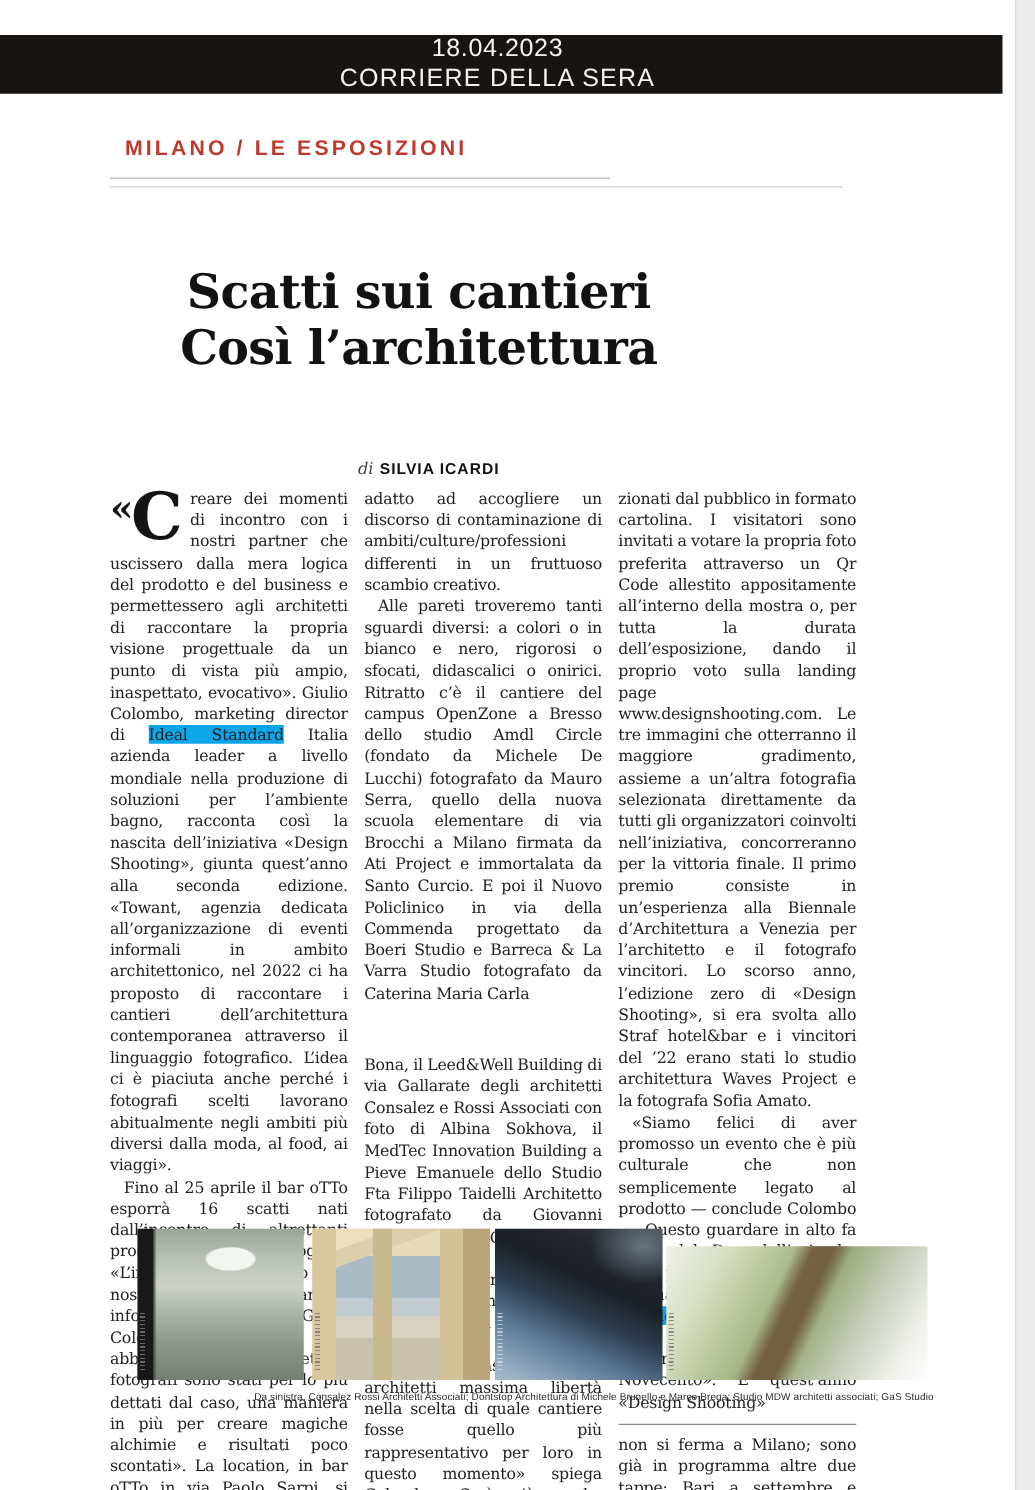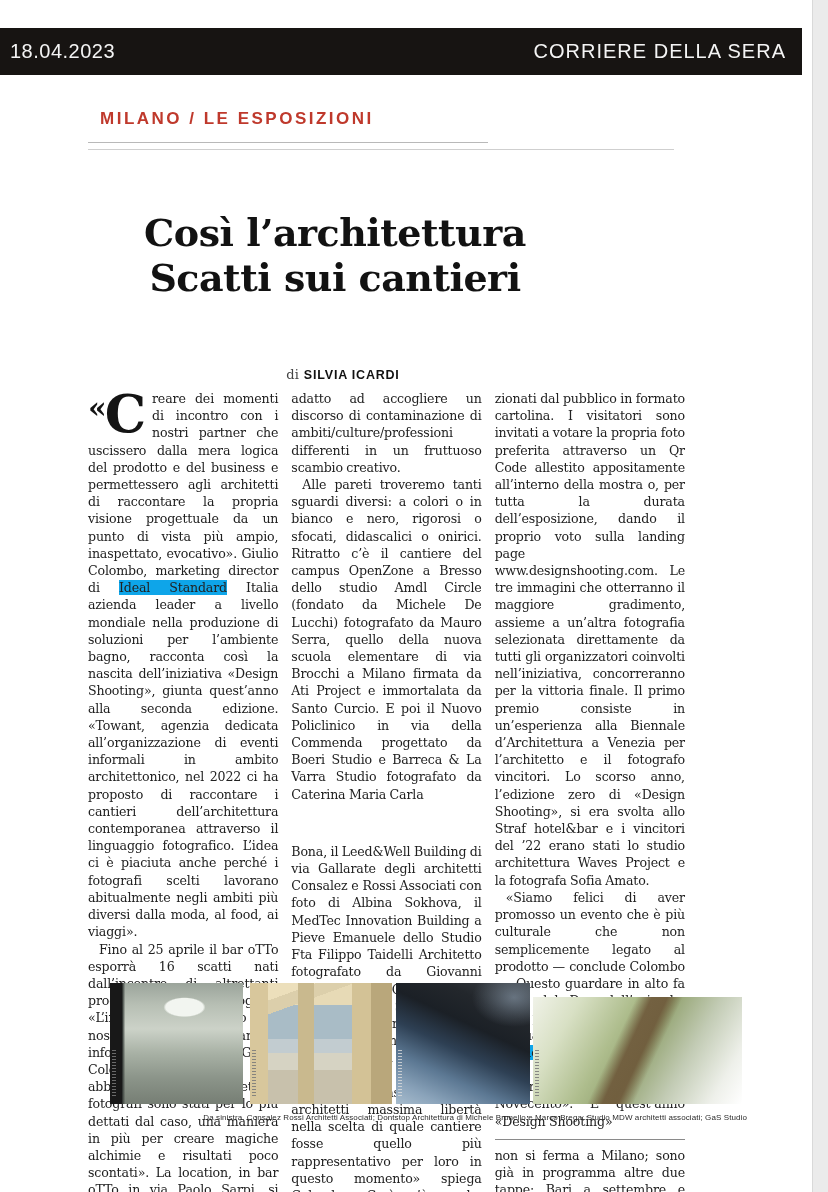--- a/index.html
+++ b/index.html
@@ -7,21 +7,21 @@
     width:828px;height:1192px;position:relative;background:#ffffff;
     font-family:"DejaVu Serif", serif;color:#1f1f1f;overflow:hidden;
   }
   
   .page-edge{position:absolute;top:0;right:0;width:15px;height:1192px;background:#ebebeb;border-left:1px solid #d9d9d9;}
 
   
   .header-bar{
     position:absolute;left:0;top:28px;width:802px;height:47px;background:#171412;
     display:flex;justify-content:space-between;align-items:center;box-sizing:border-box;
-    padding:0 16px 0 10px;color:#f4f4f4;font-family:"Liberation Sans", sans-serif;
+    padding:0 16px 0 10px;color:#f4f4f4;font-family:"Liberation Sans", sans-serif;flex-direction:column;
   }
   .header-date{font-size:20px;letter-spacing:0.5px;}
   .header-masthead{font-size:20px;letter-spacing:1px;}
 
   
   .section-label{
     position:absolute;left:100px;top:109px;
     font-family:"Liberation Sans", sans-serif;font-weight:700;font-size:17px;
     letter-spacing:2.5px;color:#bf392c;
   }
@@ -35,21 +35,21 @@
   .standfirst .sf-line{border-bottom:1px solid #d8d8d8;padding:1px 0;}
 
   
   .headline{
     position:absolute;left:88px;top:210px;width:494px;text-align:center;
     font-weight:700;font-size:38px;line-height:45px;color:#121212;letter-spacing:-0.5px;
   }
 
   
   .byline{position:absolute;left:88px;top:364px;width:494px;text-align:center;}
-  .byline .by-prefix{font-size:13px;color:#444;margin-right:5px;margin-left:16px;}
+  .byline .by-prefix{font-style:italic;font-size:13px;color:#444;margin-right:5px;margin-left:16px;}
   .byline .by-author{font-family:"Liberation Sans", sans-serif;font-weight:700;font-size:12.5px;letter-spacing:0.8px;color:#111;text-align:right;}
 
   
   .columns{position:absolute;left:88px;top:390px;width:597px;display:flex;gap:13px;}
   .col{flex:1;font-size:12.6px;line-height:17.2px;text-align:justify;letter-spacing:-0.15px;word-spacing:-0.4px;color:#212121;}
   .col p{margin:0;}
   .col p.indent{text-indent:11px;}
   .dropcap{float:left;font-weight:700;line-height:0.78;margin:4px 6px 0 0;color:#141414;}
   .dc-quote{font-size:30px;vertical-align:14px;letter-spacing:-2px;}
   .dc-letter{font-size:52px;}
@@ -102,22 +102,22 @@
   <span class="header-masthead">CORRIERE DELLA SERA</span>
 </div>
 
 <div class="section-label">MILANO / LE ESPOSIZIONI</div>
 <div class="label-rule"></div>
 
 <div class="standfirst">
 </div>
 
 <div class="headline">
+  <div>Scatti sui cantieri</div>
   <div>Così l’architettura</div>
-  <div>Scatti sui cantieri</div>
 </div>
 
 <div class="byline">
   <span class="by-prefix">di</span><span class="by-author">SILVIA ICARDI</span>
 </div>
 
 <div class="columns">
 
   <div class="col">
     <p><span class="dropcap"><span class="dc-quote">«</span><span class="dc-letter">C</span></span><span>reare dei momenti di incontro con i nostri partner che uscissero dalla mera logica del prodotto e del business e permettessero agli architetti di raccontare la propria visione progettuale da un punto di vista più ampio, inaspettato, evocativo». Giulio Colombo, marketing director di </span><span class="hl">Ideal Standard</span><span> Italia azienda leader a livello mondiale nella produzione di soluzioni per l’ambiente bagno, racconta così la nascita dell’iniziativa «Design Shooting», giunta quest’anno alla seconda edizione. «Towant, agenzia dedicata all’organizzazione di eventi informali in ambito architettonico, nel 2022 ci ha proposto di raccontare i cantieri dell’architettura contemporanea attraverso il linguaggio fotografico. L’idea ci è piaciuta anche perché i fotografi scelti lavorano abitualmente negli ambiti più diversi dalla moda, al food, ai viaggi».</span></p>

